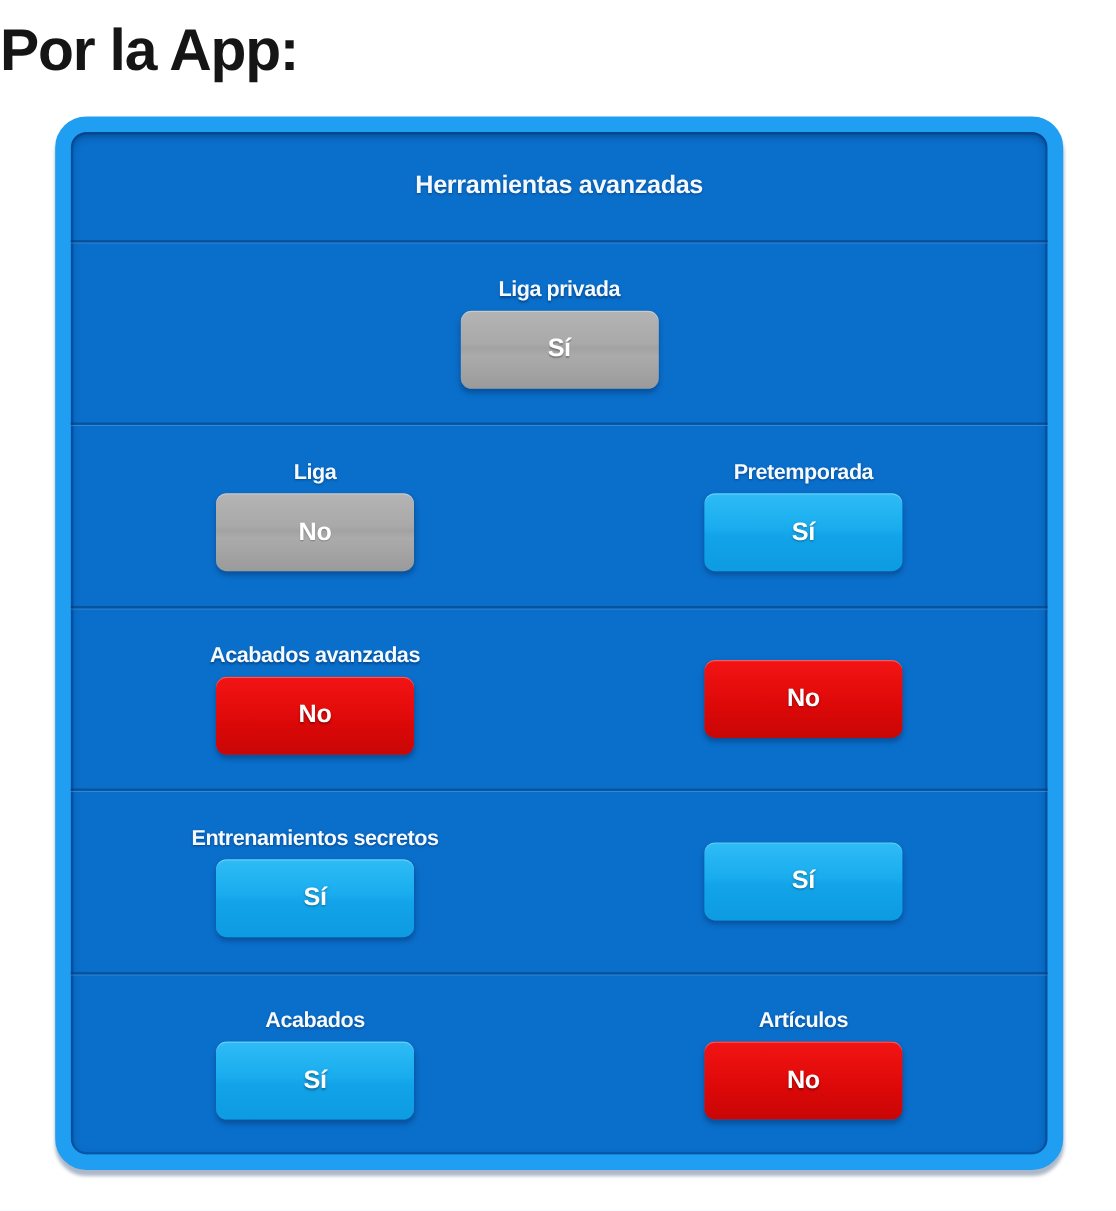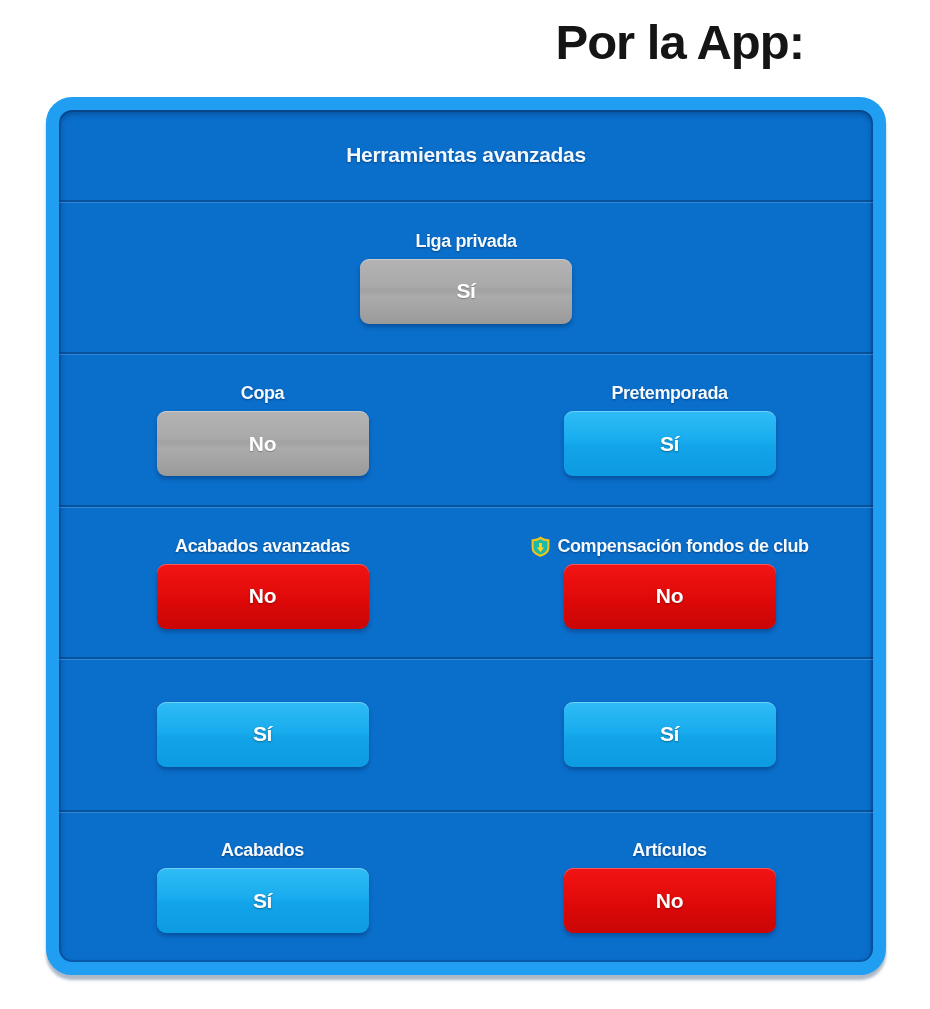--- a/index.html
+++ b/index.html
@@ -1,21 +1,21 @@
 <!DOCTYPE html>
 <html><head>
 <meta charset="utf-8">
 <style>
   * { margin: 0; padding: 0; box-sizing: border-box; }
   html, body { width: 930px; height: 1009px; background: #ffffff; overflow: hidden;
     font-family: "Liberation Sans", sans-serif; }
 
   .page-title {
-    width: 804px; text-align: right; padding-top: 14px;
-    font-size: 49px; font-weight: 800; color: #151515; letter-spacing: -1px; padding-left: 48px;
+    width: 804px; text-align: left; padding-top: 14px;
+    font-size: 49px; font-weight: 800; color: #151515; letter-spacing: -1px;
   }
 
   .panel {
     position: absolute; left: 46px; top: 97px; width: 840px; height: 878px;
     background: #0a6fcb;
     border: 13px solid #1f9ef2;
     border-radius: 26px;
     box-shadow:
       inset 0 3px 7px rgba(0, 25, 70, 0.45),
       inset 0 0 0 2px rgba(0, 40, 90, 0.25),
@@ -45,21 +45,21 @@
 
   .label-row { display: flex; align-items: center; gap: 6px; }
   .toggle-label {
     color: #f4faff; font-size: 18px; font-weight: 700; letter-spacing: -0.4px;
     text-shadow: 0 1px 2px rgba(0, 35, 80, 0.55);
   }
 
   .crest-icon { width: 21px; height: 21px; display: inline-block; }
 
   .toggle {
-    width: 212px; height: 65px; border-radius: 9px; border: none;
+    width: 165px; height: 65px; border-radius: 9px; border: none;
     font-family: "Liberation Sans", sans-serif;
     font-size: 21px; font-weight: 700; color: #ffffff; letter-spacing: -0.3px;
     text-shadow: 0 1px 2px rgba(0, 0, 0, 0.35);
     cursor: pointer;
     box-shadow: 0 3px 4px rgba(0, 25, 70, 0.35),
                 inset 0 1px 0 rgba(255, 255, 255, 0.3);
   }
   .toggle.neutral {
     background: linear-gradient(180deg, #b4b4b4 0%, #a9a9a9 42%, #a2a2a2 48%,
                 #ababab 58%, #9a9a9a 100%);
@@ -88,55 +88,49 @@
       <div class="label-row">
         <span class="toggle-label">Liga privada</span>
       </div>
       <button class="toggle neutral">Sí</button>
     </div>
   </div>
 
   <div class="section row">
     <div class="cell">
       <div class="label-row">
-        <span class="toggle-label">Copa</span>
+        <span class="toggle-label">Liga</span>
       </div>
       <button class="toggle neutral">No</button>
     </div>
     <div class="cell">
       <div class="label-row">
         <span class="toggle-label">Pretemporada</span>
       </div>
       <button class="toggle on">Sí</button>
     </div>
   </div>
 
   <div class="section row">
     <div class="cell">
       <div class="label-row">
         <span class="toggle-label">Acabados avanzadas</span>
       </div>
       <button class="toggle off">No</button>
     </div>
     <div class="cell">
-      <div class="label-row">
-        <span class="crest-icon">
-          <svg width="21" height="21" viewBox="0 0 24 24">
-            <path d="M12 2.2c2.4 2 5.8 2.6 9 2.6v8.6c0 4.9-4.2 7.6-9 9.2-4.8-1.6-9-4.3-9-9.2V4.8c3.2 0 6.6-.6 9-2.6z" fill="#1cb8a8" stroke="#f2c21a" stroke-width="2.4"></path>
-            <path d="M12 18.2l-4.2-5.1h2.6V8h3.2v5.1h2.6z" fill="#ffd21e"></path>
-          </svg>
-        </span>
-        <span class="toggle-label">Compensación fondos de club</span>
-      </div>
       <button class="toggle off">No</button>
     </div>
   </div>
 
   <div class="section row">
     <div class="cell">
+      <div class="label-row">
+        <span class="toggle-label">Entrenamientos secretos</span>
+      </div>
       <button class="toggle on">Sí</button>
     </div>
     <div class="cell">
       <button class="toggle on">Sí</button>
     </div>
   </div>
 
   <div class="section row">
     <div class="cell">
       <div class="label-row">

